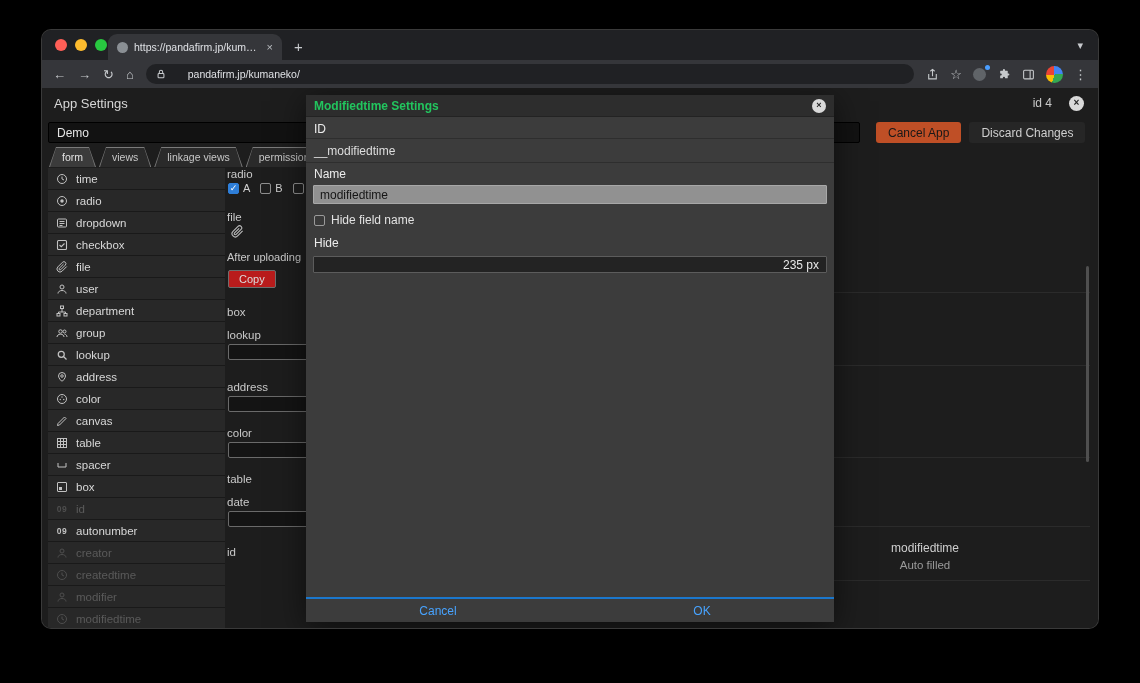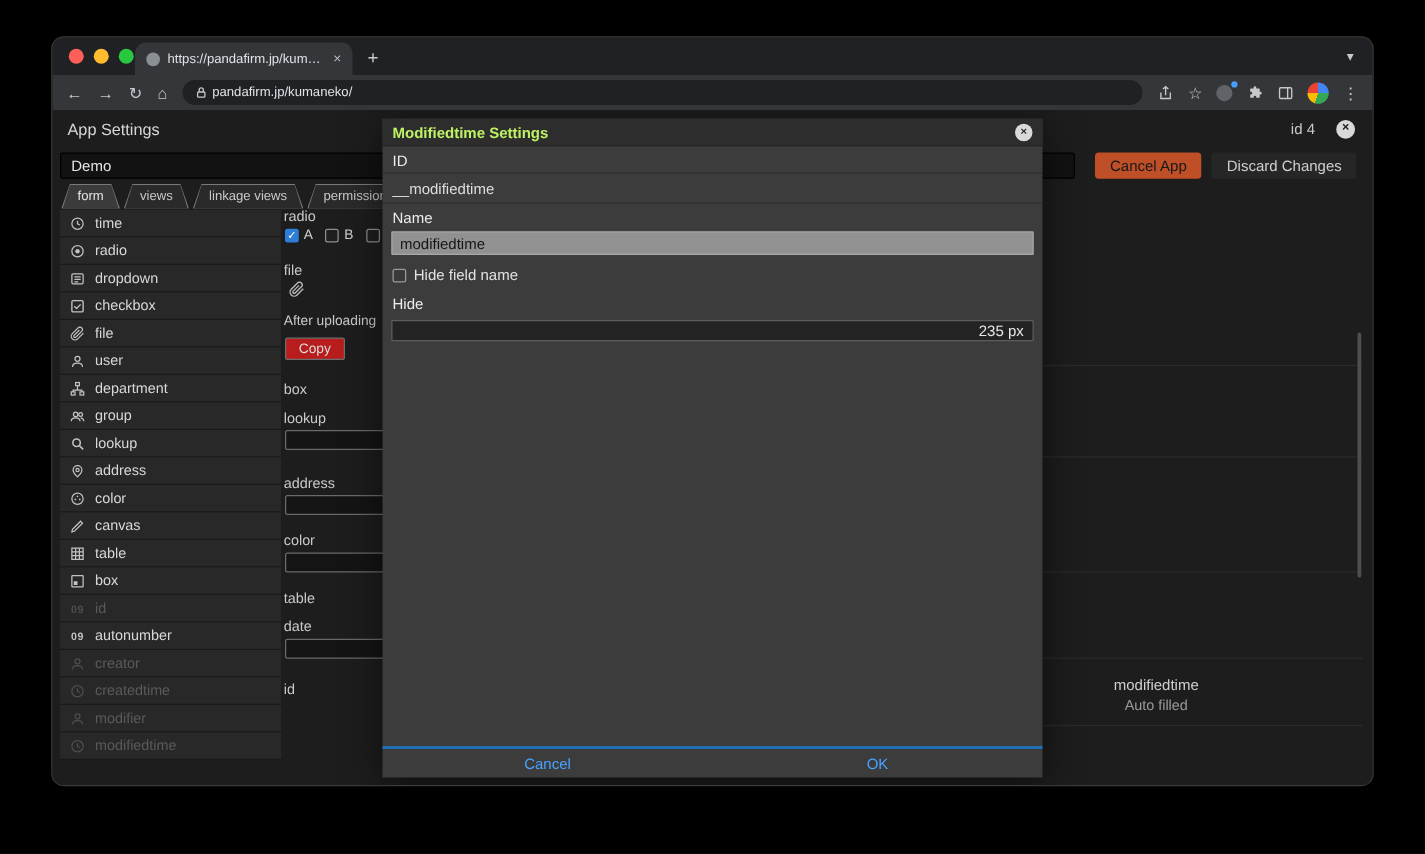--- a/index.html
+++ b/index.html
@@ -22,21 +22,21 @@
   .tab .t-close{flex:none;font-size:11px;color:#b9bcc0;}
   .newtab{margin-left:12px;margin-bottom:6px;color:#c7cacd;font-size:15px;line-height:1;}
   .strip-chevron{position:absolute;right:15px;top:9px;color:#c7cacd;font-size:11px;}
 
   
   .navbar{height:28px;background:#35363a;display:flex;align-items:center;padding:0 11px;gap:12px;}
   .nav-ic{color:#c6c9cc;font-size:13px;line-height:1;flex:none;display:inline-flex;align-items:center;}
   .nav-ic svg{width:13px;height:13px;display:block;}
   .nav-ic.sm svg{width:10px;height:10px;}
   .omnibox{flex:1;height:20px;background:#202124;border-radius:10px;display:flex;align-items:center;
-           padding:0 10px;gap:4px;min-width:0;}
+           padding:0 10px;gap:22px;min-width:0;}
   .url{color:#dfe1e5;font-size:10.5px;white-space:nowrap;}
   .right-ics{display:flex;align-items:center;gap:11px;}
   .ext-wrap{position:relative;width:14px;height:14px;display:inline-block;}
   .ext-circle{width:13px;height:13px;border-radius:50%;background:#606468;display:block;margin-top:1px;}
   .blue-dot{position:absolute;top:-2px;right:-3px;width:5px;height:5px;border-radius:50%;background:#4a9eff;}
   .avatar{width:17px;height:17px;border-radius:50%;
           background:conic-gradient(#4285f4 0 25%,#34a853 25% 55%,#fbbc04 55% 75%,#ea4335 75% 100%);}
 
   
   .page{position:absolute;top:58px;left:0;right:0;bottom:0;background:#1d1d1d;overflow:hidden;}
@@ -96,21 +96,21 @@
   .preview{position:absolute;left:803px;top:452px;width:160px;text-align:center;}
   .preview .pname{font-size:12px;color:#cfcfcf;line-height:17px;}
   .preview .phint{font-size:11.5px;color:#9a9a9a;line-height:17px;}
   .vscroll{position:absolute;left:1044px;top:178px;width:3px;height:196px;border-radius:2px;background:#4f4f4f;}
 
   
   .modal{position:absolute;left:264px;top:7px;width:528px;height:527px;background:#3c3c3c;z-index:40;
          box-shadow:0 6px 30px rgba(0,0,0,.55);display:flex;flex-direction:column;}
   .modal-title{height:22px;background:#2d2d2d;border-bottom:1px solid #232323;display:flex;align-items:center;
                padding:0 8px;flex:none;}
-  .modal-title .mt{font-size:12px;font-weight:600;color:#bef264;}
+  .modal-title .mt{font-size:12px;font-weight:600;color:#22c55e;}
   .modal-title .circle-x{margin-left:auto;width:14px;height:14px;font-size:9px;}
   .modal-body{position:relative;flex:1;}
   .m-label{position:absolute;left:8px;font-size:12px;color:#ececec;}
   .m-sep{position:absolute;left:0;right:0;height:1px;background:#2e2e2e;}
   .m-id-value{position:absolute;left:8px;top:27px;font-size:12px;color:#dedede;}
   .m-name-input{position:absolute;left:7px;right:7px;top:68px;height:19px;background:#919191;
                 border:1px solid #a8a8a8;border-radius:1px;color:#151515;font-size:12px;padding:0 6px;font-family:inherit;}
   .m-check{position:absolute;left:8px;top:96px;display:flex;align-items:center;gap:6px;font-size:12px;color:#e2e2e2;}
   .m-check .cb{background:#3a3a3a;border-color:#9a9a9a;}
   .m-width-input{position:absolute;left:7px;right:7px;top:139px;height:17px;background:#232323;
@@ -339,20 +339,28 @@
             <svg viewBox="0 0 24 24" fill="none" stroke="currentColor" stroke-width="2">
               <rect x="3" y="3" width="18" height="18"></rect>
               <path d="M3 9h18M3 15h18M9 3v18M15 3v18"></path>
             </svg>
           </span>
           <span class="slabel">table</span>
         </div>
         <div class="srow">
           <span class="sicon">
             <svg viewBox="0 0 24 24" fill="none" stroke="currentColor" stroke-width="2">
+              <path d="M4 8v8h16V8"></path>
+            </svg>
+          </span>
+          <span class="slabel">spacer</span>
+        </div>
+        <div class="srow">
+          <span class="sicon">
+            <svg viewBox="0 0 24 24" fill="none" stroke="currentColor" stroke-width="2">
               <rect x="3" y="3" width="18" height="18" rx="1"></rect>
               <rect x="6" y="12" width="6" height="6" fill="currentColor" stroke="none"></rect>
             </svg>
           </span>
           <span class="slabel">box</span>
         </div>
         <div class="srow disabled">
           <span class="sicon">
             <span class="digits">09</span>
           </span>

